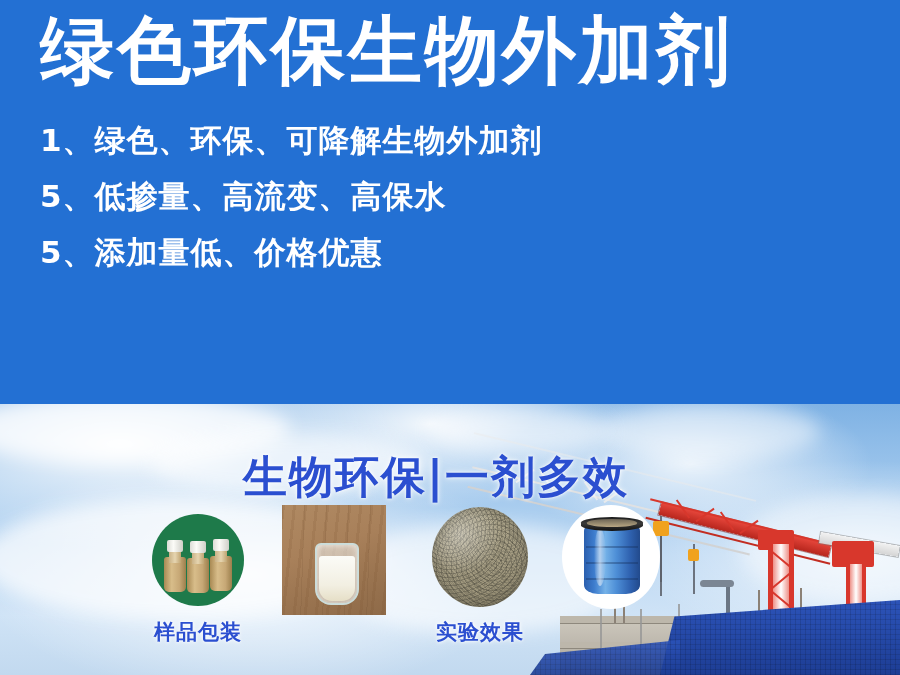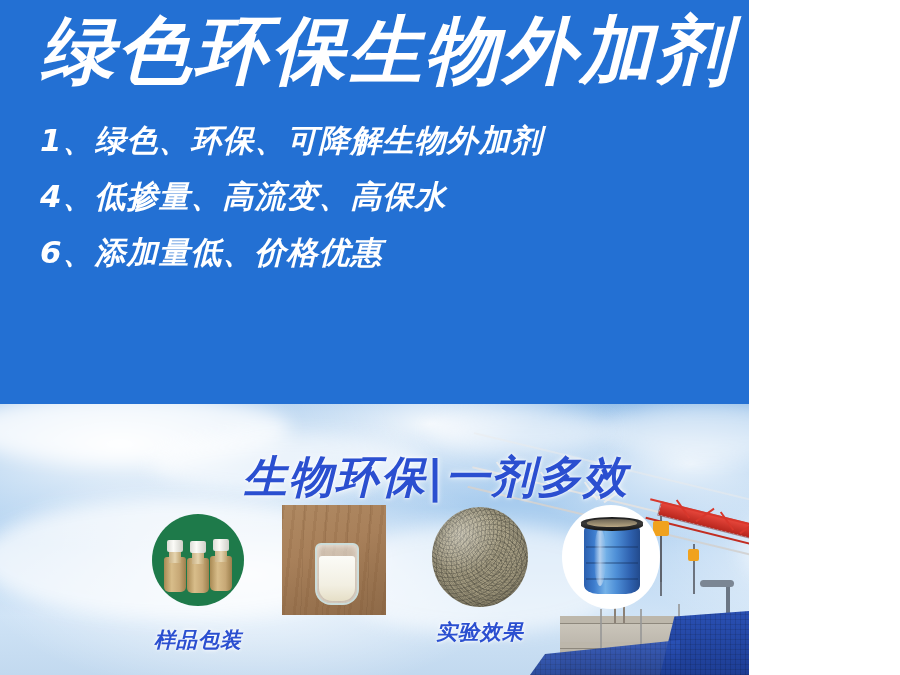--- a/index.html
+++ b/index.html
@@ -1,23 +1,22 @@
 <!DOCTYPE html>
 <html><head>
 <meta charset="utf-8">
 <style>
   html,body{margin:0;padding:0;background:#fff;}
   body{font-family:"Liberation Sans","DejaVu Sans",sans-serif;}
 
   #poster{
     position:relative;
-    width:749px;height:675px;
+    width:900px;height:675px;
     overflow:hidden;
     background:#0c4a6e;
-    font-style:italic;
   }
 
   
   .blue-panel{
     position:absolute;left:0;top:0;width:900px;height:404px;
     background:#2370d3;
     overflow:hidden;
   }
   .title{
     position:absolute;left:40px;top:8px;
@@ -225,22 +224,22 @@
 <body>
 
 <div id="poster">
 
   <div class="blue-panel">
 
     <div class="title">绿色环保生物外加剂</div>
 
     <div class="bullets">
       <div class="bullet-line">1、绿色、环保、可降解生物外加剂</div>
-      <div class="bullet-line">4、低掺量、高流变、高保水</div>
-      <div class="bullet-line">6、添加量低、价格优惠</div>
+      <div class="bullet-line">5、低掺量、高流变、高保水</div>
+      <div class="bullet-line">5、添加量低、价格优惠</div>
     </div>
 
   </div>
 
   <div class="photo">
 
     <div class="cloud" style="left:-40px;top:-10px;width:330px;height:70px;"></div>
     <div class="cloud" style="left:150px;top:30px;width:280px;height:60px;opacity:.8;"></div>
     <div class="cloud" style="left:-20px;top:95px;width:400px;height:120px;opacity:.9;"></div>
     <div class="cloud" style="left:330px;top:120px;width:300px;height:110px;opacity:.75;"></div>
@@ -318,21 +317,21 @@
         <div class="bottle-body"></div>
         <div class="bottle-neck"></div>
         <div class="bottle-cap"></div>
       </div>
       <div class="bottle" style="left:58px;top:25px;width:22px;height:52px;">
         <div class="bottle-body"></div>
         <div class="bottle-neck"></div>
         <div class="bottle-cap"></div>
       </div>
     </div>
-    <div class="thumb-label" style="left:138px;top:224px;width:120px;">样品包装</div>
+    <div class="thumb-label" style="left:138px;top:216px;width:120px;">样品包装</div>
 
     <div class="thumb-rect wood" style="left:282px;top:101px;width:104px;height:110px;">
       <div class="beaker" style="left:33px;top:38px;width:40px;height:58px;">
         <div class="beaker-liquid"></div>
       </div>
     </div>
 
     <div class="thumb-circle mortar" style="left:432px;top:103px;width:96px;height:100px;"></div>
     <div class="thumb-label" style="left:430px;top:216px;width:100px;">实验效果</div>
 

